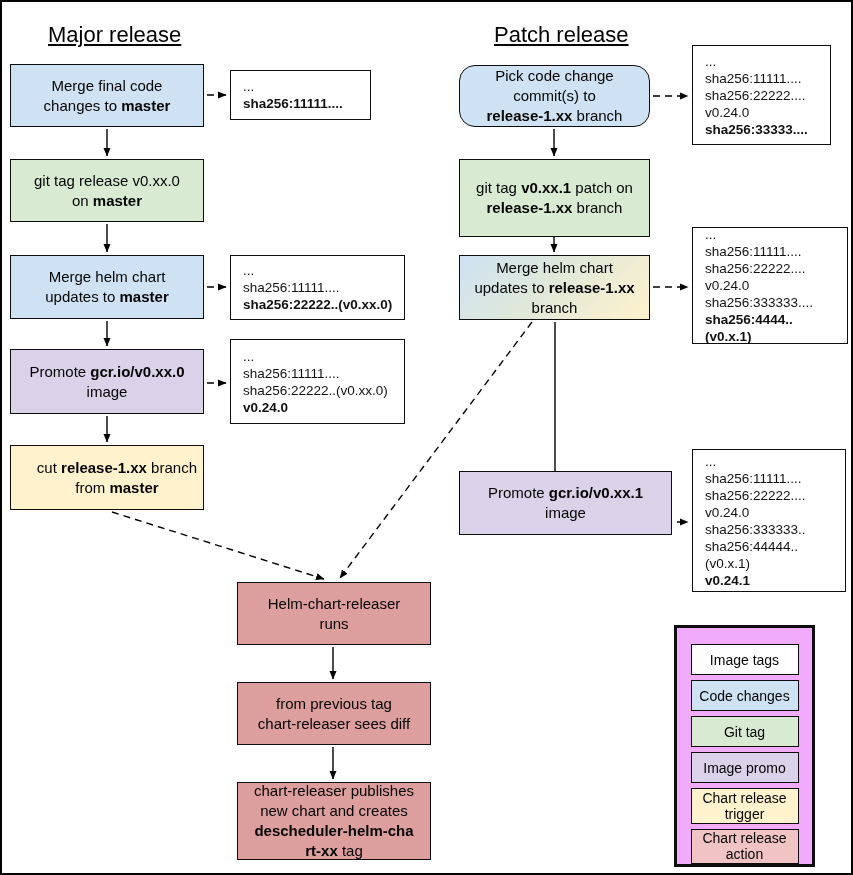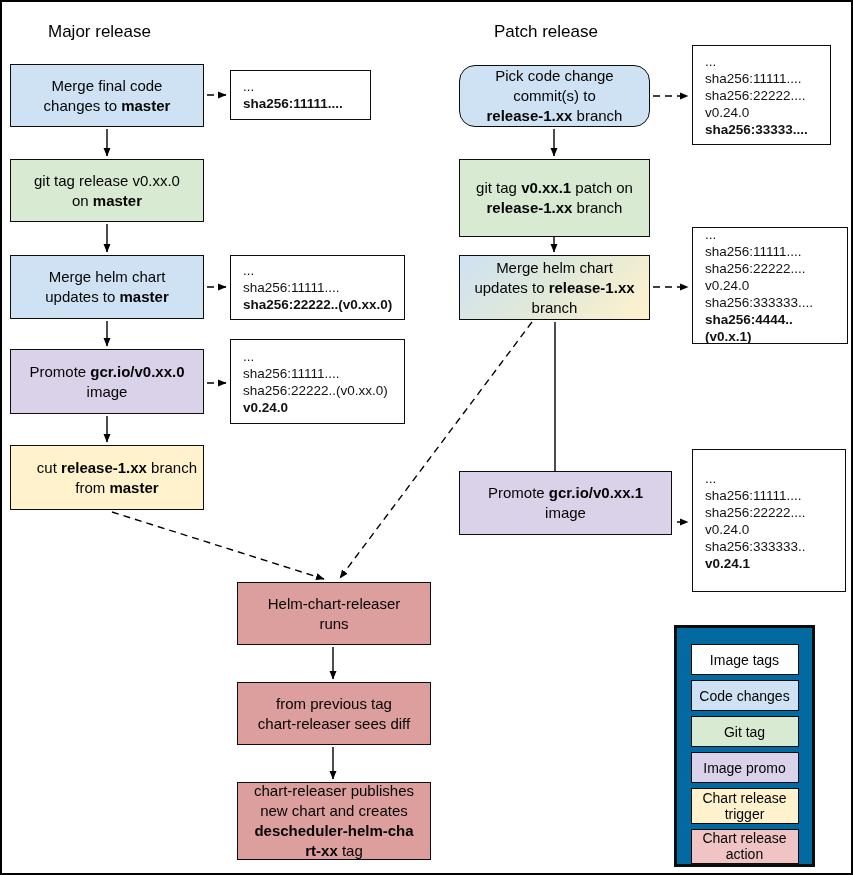--- a/index.html
+++ b/index.html
@@ -14,22 +14,23 @@
     background: #fff;
     border: 2px solid #000;
     overflow: hidden;
   }
   #arrows {
     position: absolute; left:0; top:0; width:853px; height:875px;
     pointer-events: none;
   }
   .section-title {
     position: absolute;
-    font-size: 17px; color: #000;
+    font-size: 22px; color: #000;
     white-space: nowrap;
+    text-decoration: underline;
   }
   .node {
     position: absolute;
     border: 1.5px solid #0d0d0d;
     display: flex; align-items: center; justify-content: center;
     text-align: center;
     font-size: 15px; line-height: 20px; color: #050505;
     padding: 2px 6px;
   }
   .node-blue   { background: #cfe2f3; }
@@ -44,21 +45,21 @@
     border: 1.5px solid #0d0d0d;
     font-size: 13.5px; line-height: 17px; color: #111;
     padding: 6px 8px 6px 12px;
     text-align: left;
     display: flex; flex-direction: column; justify-content: center;
   }
   .legend {
     position: absolute;
     left: 672px; top: 623px; width: 141px; height: 242px;
     border: 3px solid #0d0d0d;
-    background: #0369a1;
+    background: #f0abfc;
     display: flex; flex-direction: column; align-items: center;
     padding-top: 16px; gap: 5px;
   }
   .legend-item {
     width: 108px; min-height: 31px;
     border: 1.5px solid #0d0d0d;
     display: flex; align-items: center; justify-content: center;
     text-align: center;
     font-size: 14px; line-height: 16px; color: #050505;
     padding: 1px 2px;
@@ -222,20 +223,21 @@
         <div><span style="font-weight: bold;">sha256:4444..(v0.x.1)</span></div>
       </div>
   </div>
   <div class="note" style="left:690px; top:447px; width:154px; height:143px;">
     <div>
         <div><span>...</span></div>
         <div><span>sha256:11111....</span></div>
         <div><span>sha256:22222....</span></div>
         <div><span>v0.24.0</span></div>
         <div><span>sha256:333333..</span></div>
+        <div><span>sha256:44444..(v0.x.1)</span></div>
         <div><span style="font-weight: bold;">v0.24.1</span></div>
       </div>
   </div>
 
   <div class="legend">
     <div class="legend-item li-white">Image tags</div>
     <div class="legend-item li-blue">Code changes</div>
     <div class="legend-item li-green">Git tag</div>
     <div class="legend-item li-purple">Image promo</div>
     <div class="legend-item li-yellow">Chart release trigger</div>

